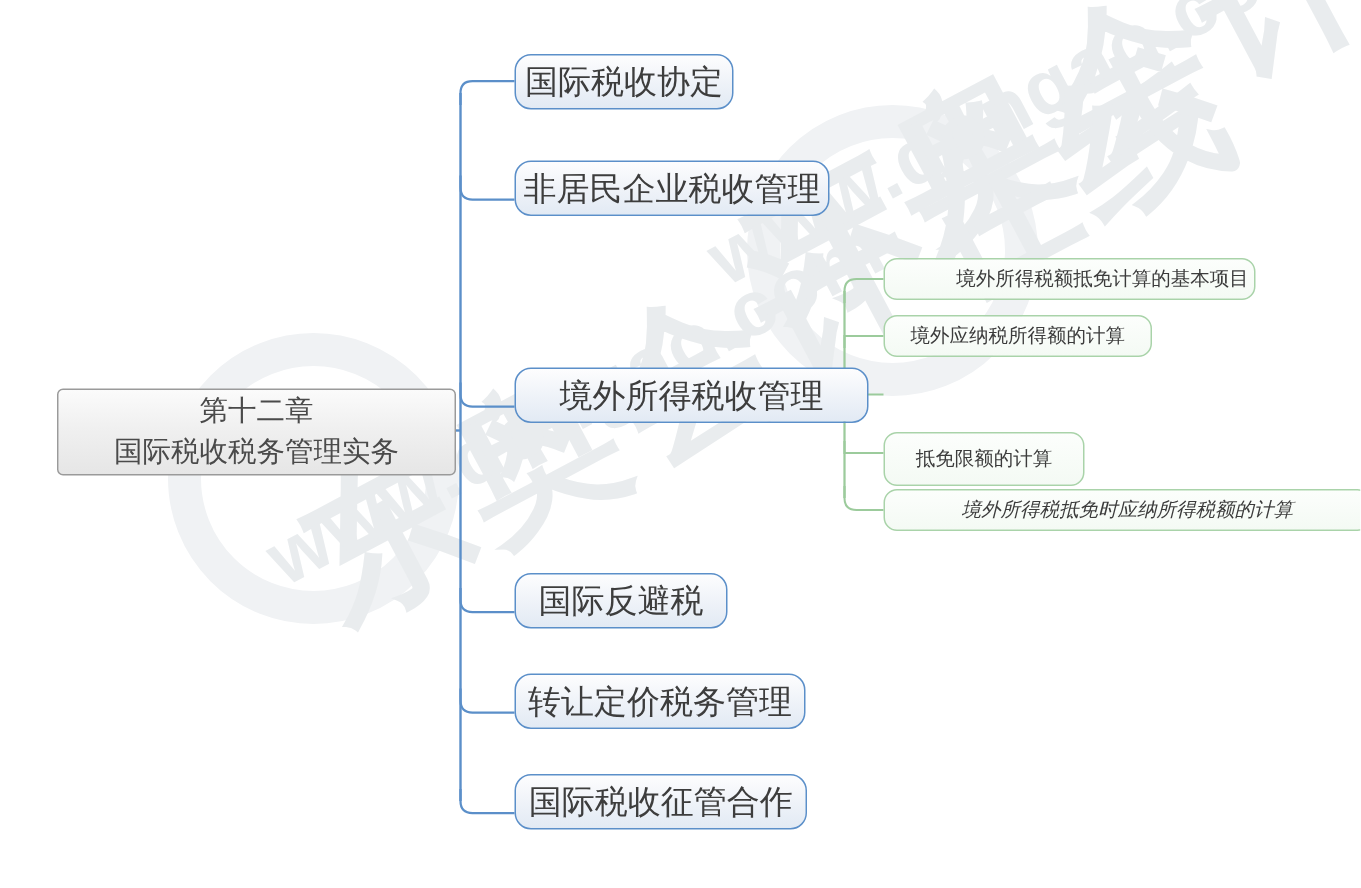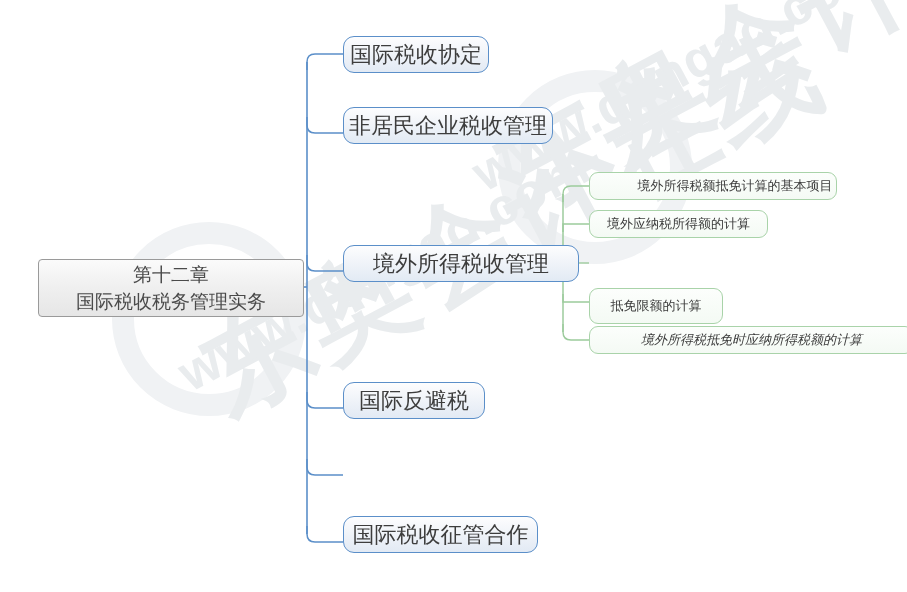--- a/index.html
+++ b/index.html
@@ -163,20 +163,23 @@
   </div>
 
   <div class="node node-branch" style="left:343px; top:245px; width:236px; height:37px;">
     <span class="node-label">境外所得税收管理</span>
   </div>
 
   <div class="node node-branch" style="left:343px; top:382px; width:142px; height:37px;">
     <span class="node-label">国际反避税</span>
   </div>
 
+  <div class="node node-branch" style="left:343px; top:449px; width:194px; height:37px;">
+    <span class="node-label">转让定价税务管理</span>
+  </div>
 
   <div class="node node-branch" style="left:343px; top:516px; width:195px; height:37px;">
     <span class="node-label">国际税收征管合作</span>
   </div>
 
   <div class="node node-leaf" style="left:589px; top:172px; width:248px; height:28px;padding-left:44px;">
     <span class="node-label">境外所得税额抵免计算的基本项目</span>
   </div>
 
   <div class="node node-leaf" style="left:589px; top:210px; width:179px; height:28px;">

